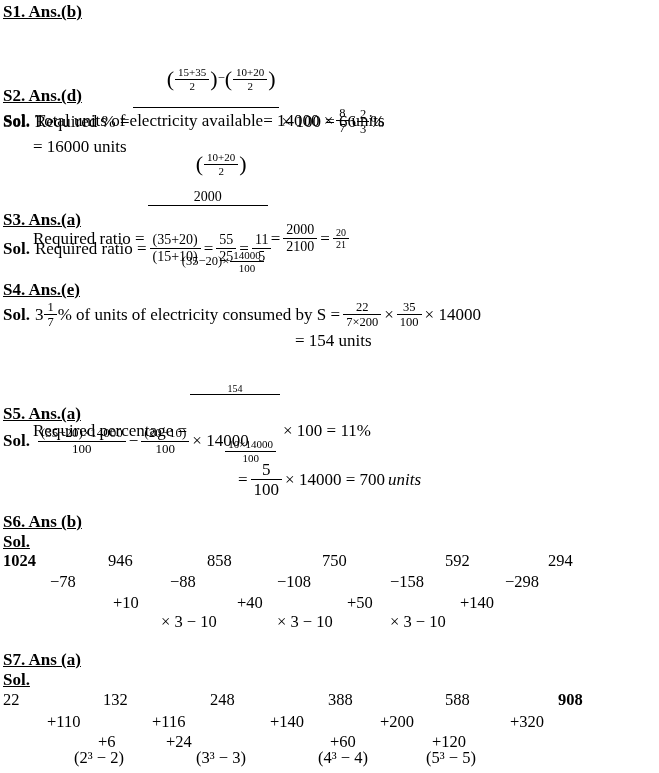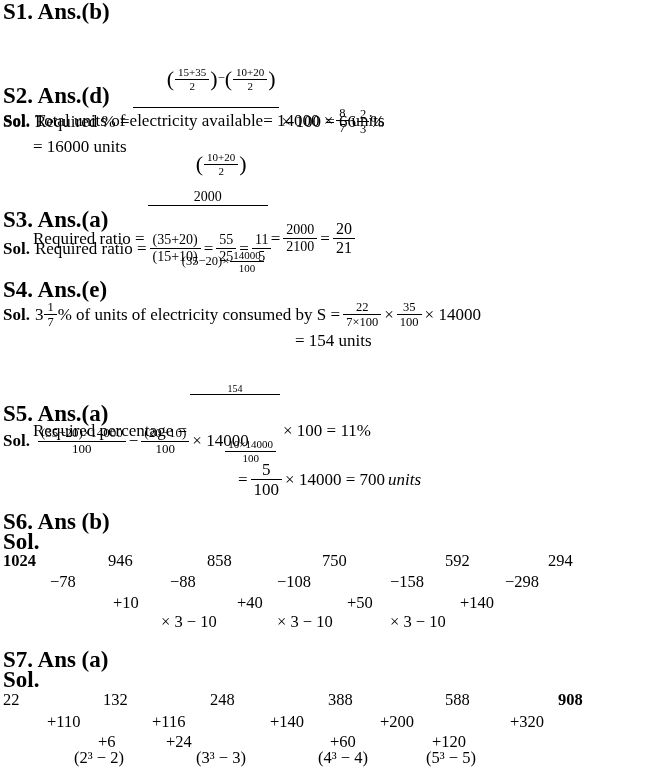--- a/index.html
+++ b/index.html
@@ -2,21 +2,21 @@
 <html><head>
 <meta charset="utf-8">
 <style>
   html,body { margin:0; padding:0; background:#ffffff; }
   #page {
     position:relative; width:659px; height:773px; background:#ffffff;
     color:#000000; font-family:"Liberation Serif","DejaVu Serif",serif;
     overflow:hidden;
   }
   .section { position:absolute; left:3px; right:0; }
-  .heading { font-weight:bold; font-size:23px; line-height:20px; }
+  .heading { font-weight:bold; font-size:17px; line-height:20px;text-decoration:underline; }
   .line { display:flex; align-items:center; font-size:17px; line-height:22px; white-space:pre; }
   .line .sol { font-weight:bold; margin-right:5px; }
   .gap { margin:0 3px; }
   
   .fr { display:inline-block; vertical-align:middle; text-align:center; font-size:12.5px; line-height:1.15; margin:0 3px; }
   .fr .n { display:block; border-bottom:1px solid #000; padding:0 3px; }
   .fr .d { display:block; padding:0 3px; }
   .fr-sm { font-size:11px; margin:0 1px; }
   .fr-lg { font-size:17px; }
   .paren { font-size:22px; font-weight:400; vertical-align:middle; line-height:1; }
@@ -67,21 +67,21 @@
       <span>Required ratio =</span>
       <span class="fr">
         <span class="n" style="font-size:14px">2000</span>
         <span class="d den-mix">
           <span>(35−20)×</span><span class="fr fr-sm"><span class="n">14000</span><span class="d">100</span></span>
         </span>
       </span>
       <span>=</span>
       <span class="fr" style="font-size:14px"><span class="n">2000</span><span class="d">2100</span></span>
       <span>=</span>
-      <span class="fr" style="font-size:16px"><span class="n">20</span><span class="d">21</span></span>
+      <span class="fr" style="font-size:10px"><span class="n">20</span><span class="d">21</span></span>
     </div>
   </div>
 
   <div class="section" style="top:210px">
     <div class="heading">S3. Ans.(a)</div>
     <div class="line" style="margin-top:2px">
       <span class="sol">Sol.</span>
       <span>Required ratio =</span>
       <span class="fr" style="font-size:14px"><span class="n">(35+20)</span><span class="d">(15+10)</span></span>
       <span>=</span>
@@ -91,21 +91,21 @@
     </div>
   </div>
 
   <div class="section" style="top:280px">
     <div class="heading">S4. Ans.(e)</div>
     <div class="line">
       <span class="sol">Sol.</span>
       <span>3</span>
       <span class="fr" style="margin:0 1px"><span class="n">1</span><span class="d">7</span></span>
       <span>% of units of electricity consumed by S =</span>
-      <span class="fr"><span class="n">22</span><span class="d">7×100</span></span>
+      <span class="fr"><span class="n">22</span><span class="d">7×200</span></span>
       <span>×</span>
       <span class="fr"><span class="n">35</span><span class="d">100</span></span>
       <span>× 14000</span>
     </div>
     <div class="line" style="margin-left:292px">
       <span>= 154 units</span>
     </div>
     <div class="line indent" style="margin-top:2px">
       <span>Required percentage =</span>
       <span class="fr">

